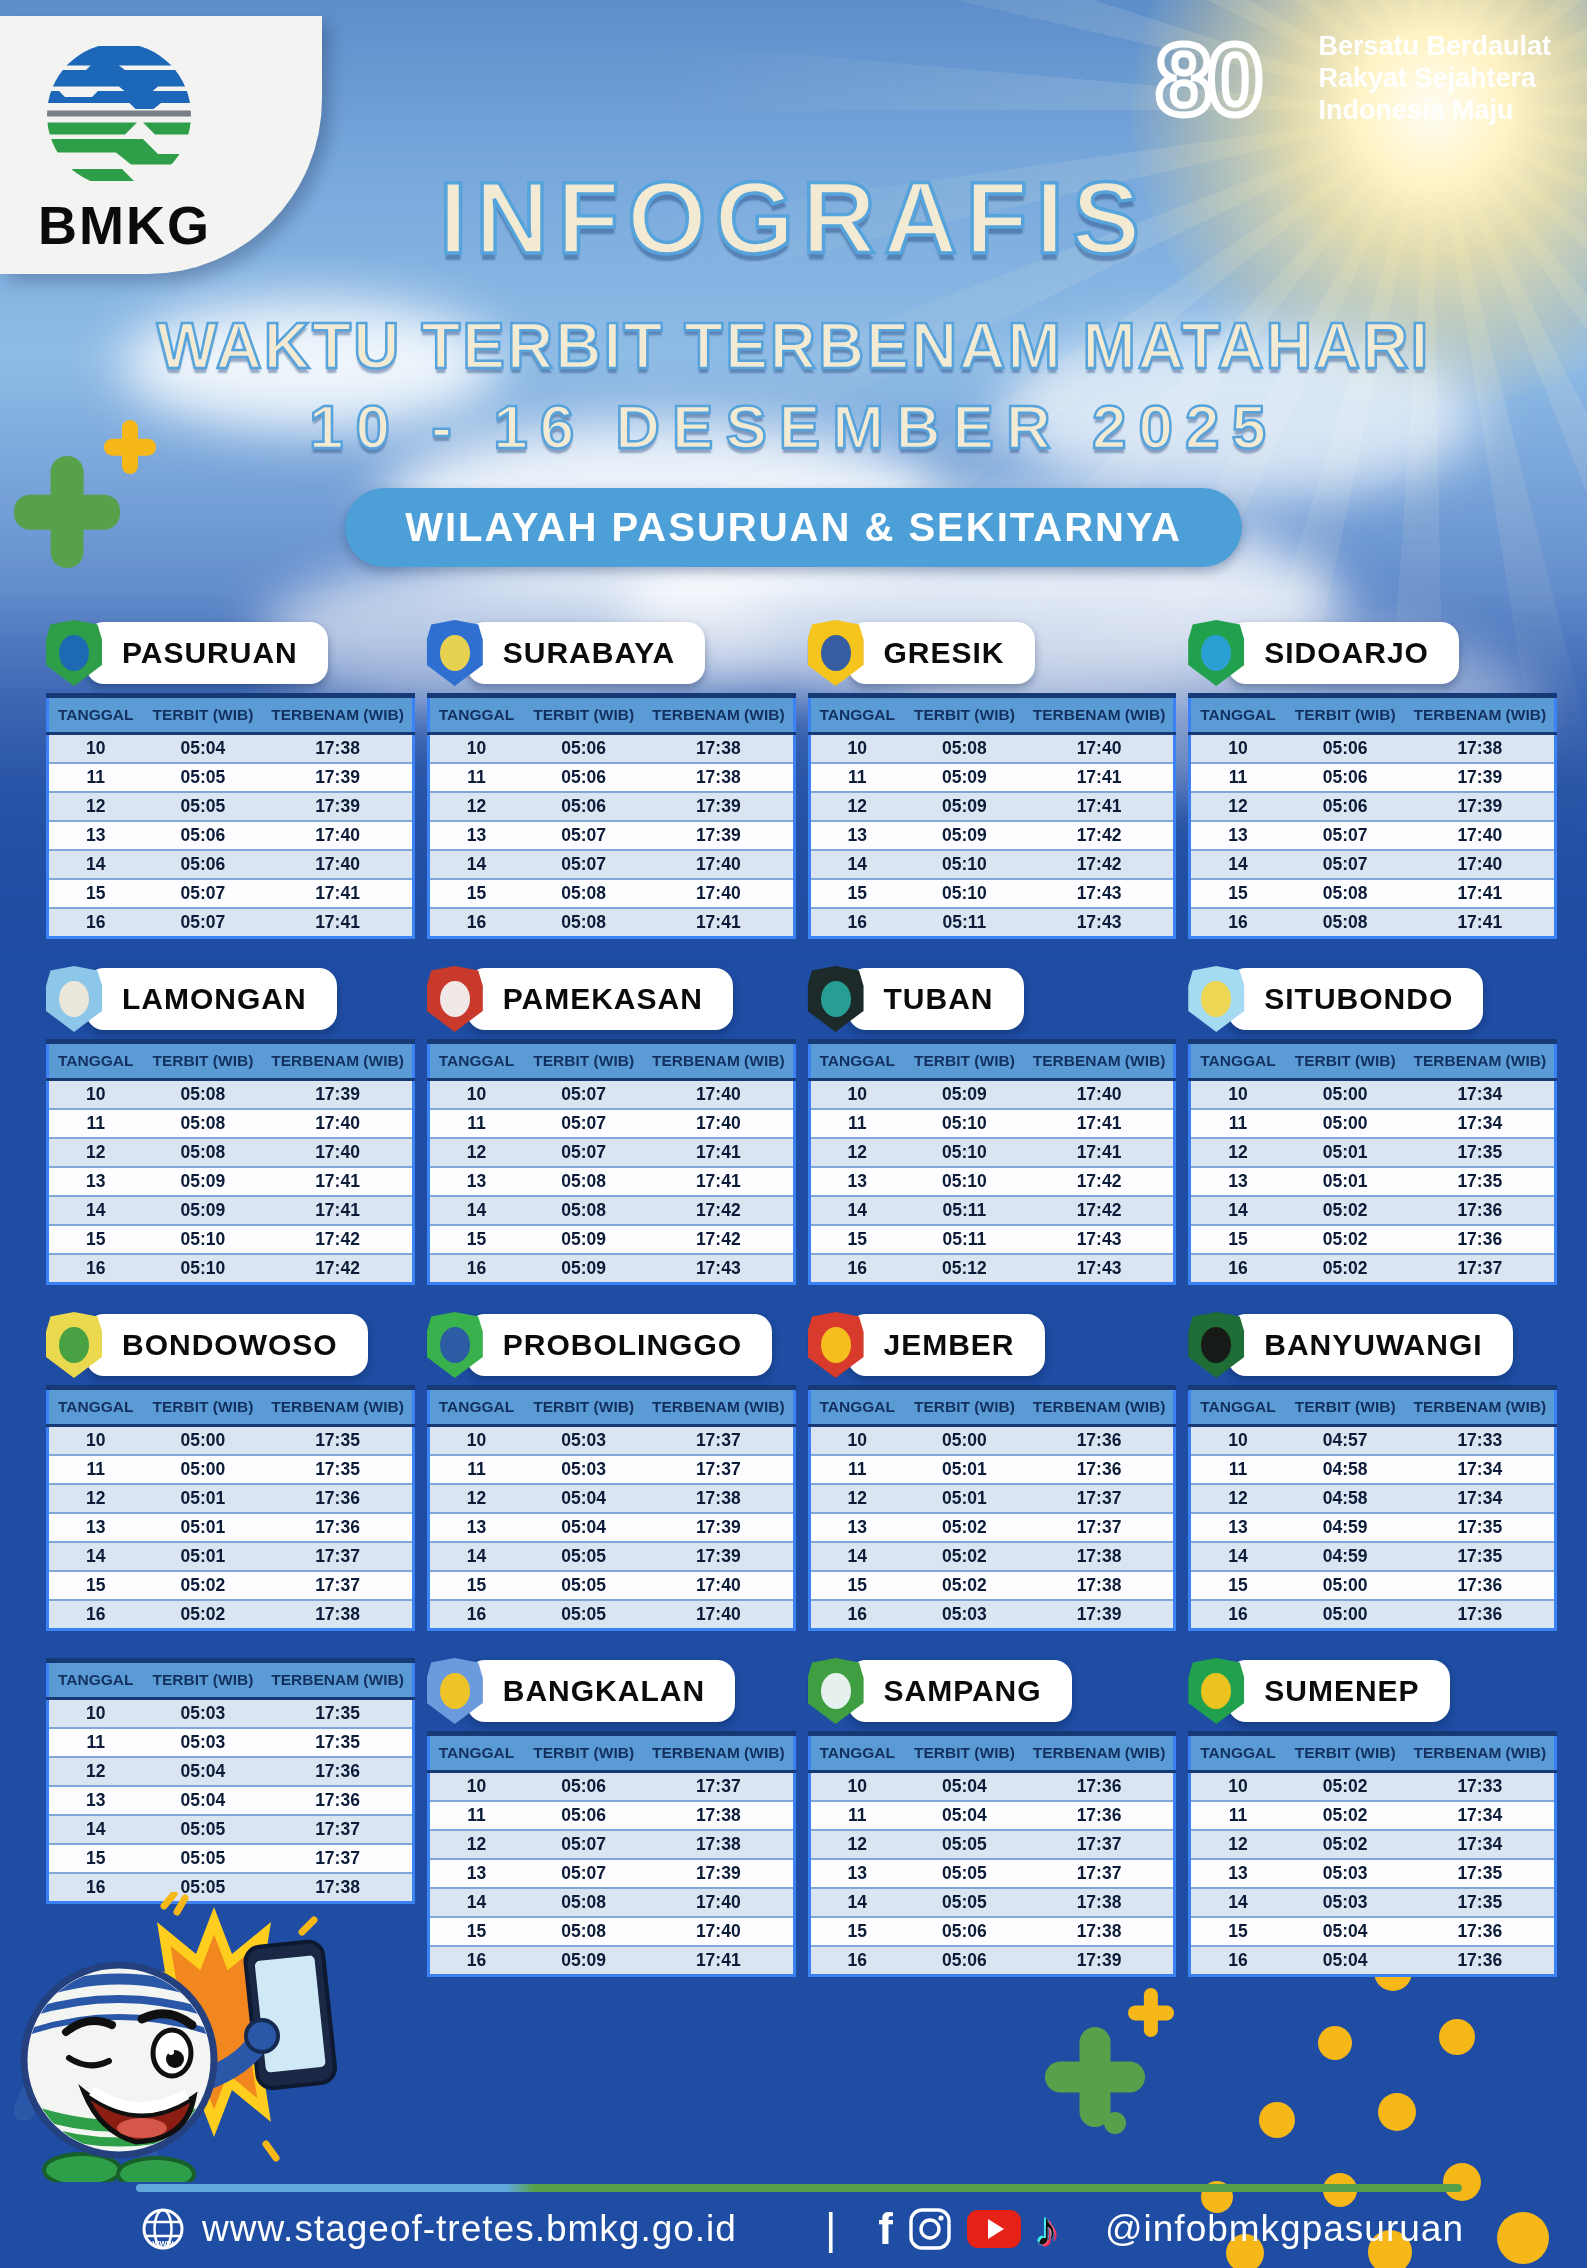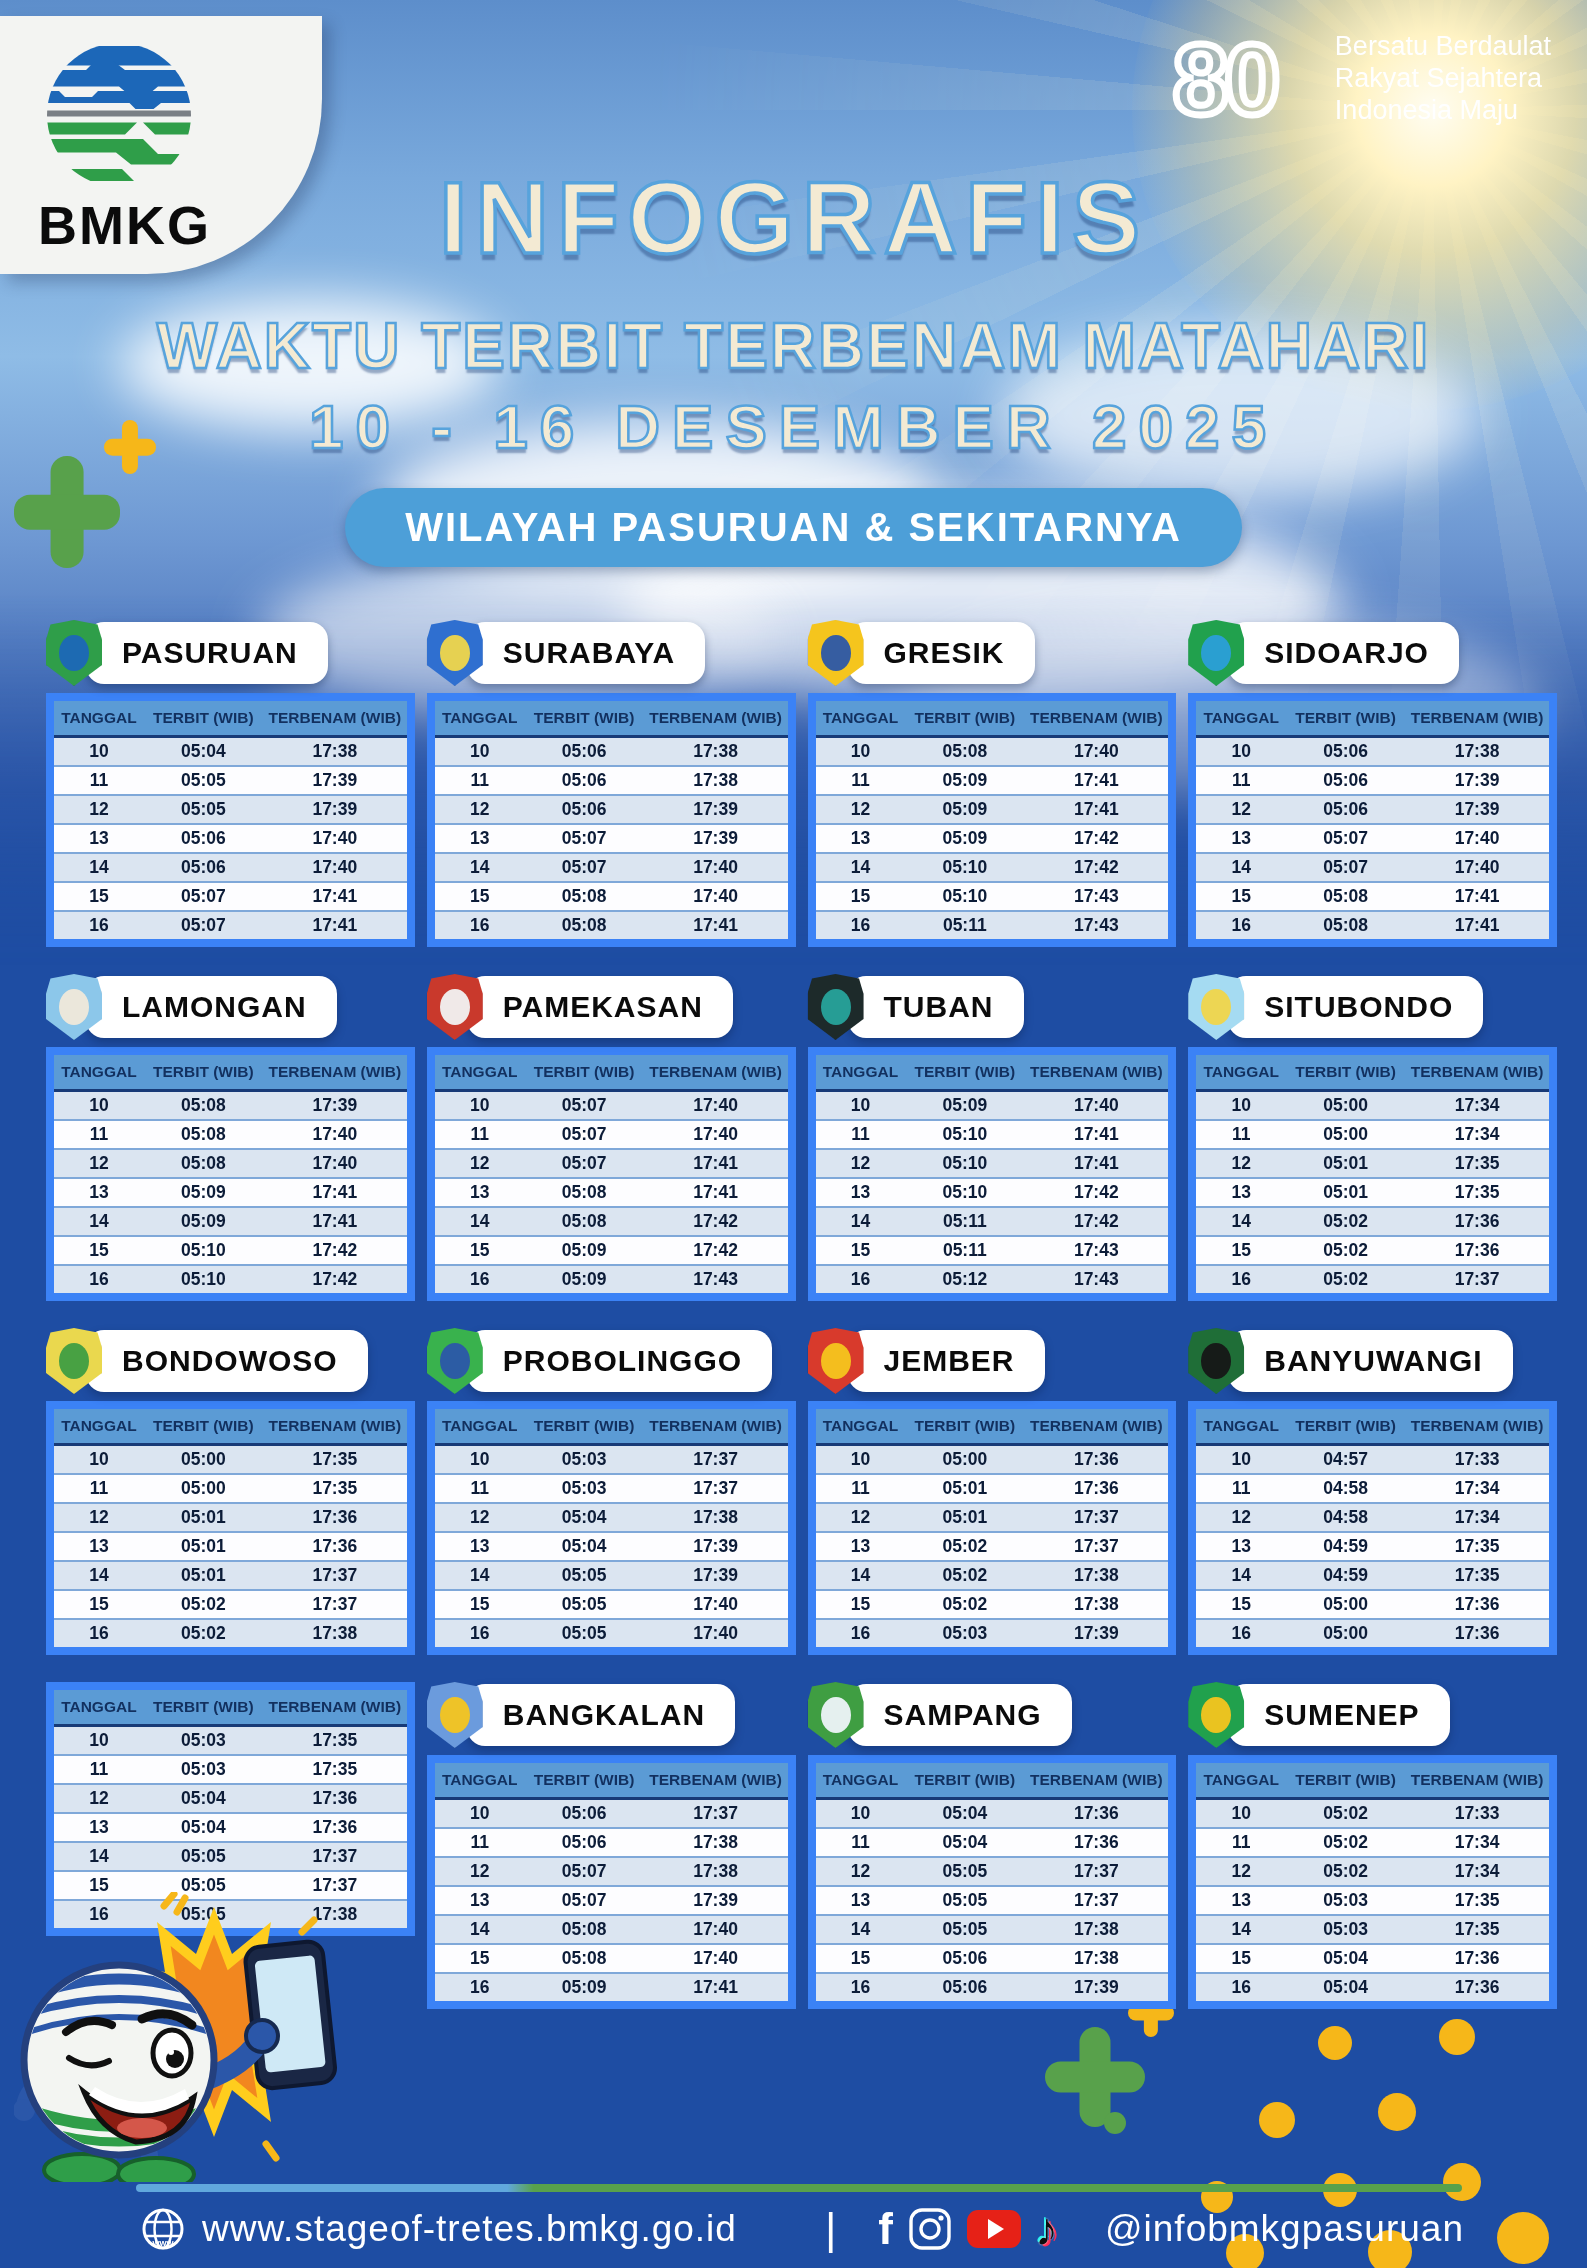--- a/index.html
+++ b/index.html
@@ -19,21 +19,21 @@
             mask-image:radial-gradient(circle at 1432px 110px,#000 0%,rgba(0,0,0,.6) 22%,transparent 48%); }
   .cloud { position:absolute; border-radius:50%; background:rgba(255,255,255,.85); filter:blur(26px); }
 
   
   .bmkg-blob { position:absolute; left:0; top:16px; width:322px; height:258px; background:#f3f4f2;
     border-radius:0 0 175px 0; box-shadow:8px 8px 16px rgba(10,25,60,.25); z-index:6; }
   .bmkg-text { position:absolute; left:38px; top:178px; font-size:54px; font-weight:800; color:#0b0b0b; letter-spacing:2px; }
 
   
   .badge80 { position:absolute; right:36px; top:24px; display:flex; align-items:center; gap:16px; z-index:6; }
-  .badge80-lines { color:#fff; font-size:27px; font-weight:400; line-height:1.18; }
+  .badge80-lines { color:#fff; font-size:27px; font-weight:700; line-height:1.18; }
 
   
   .title-block { position:absolute; left:0; top:160px; width:100%; text-align:center; z-index:5; }
   .t1 { font-size:102px; font-weight:800; letter-spacing:8px; color:#f3ead3;
         -webkit-text-stroke:3.5px #57a3dc; text-shadow:0 7px 2px rgba(23,58,115,.4); }
   .t2 { margin-top:32px; font-size:64px; font-weight:800; letter-spacing:2px; color:#f3ead3;
         -webkit-text-stroke:2.5px #57a3dc; text-shadow:0 5px 2px rgba(23,58,115,.4); }
   .t3 { margin-top:8px; font-size:62px; font-weight:800; letter-spacing:12px; color:#f3ead3;
         -webkit-text-stroke:2.5px #57a3dc; text-shadow:0 5px 2px rgba(23,58,115,.4); }
   .pill { display:inline-block; margin-top:26px; background:#4d9fd8; color:#fff; font-size:40px; font-weight:700;
@@ -44,21 +44,21 @@
         grid-template-columns:repeat(4,1fr); column-gap:12px; row-gap:27px; z-index:5;padding-left:16px; }
   .city-head { display:flex; align-items:center; height:66px; margin-bottom:7px; }
   .emblem { width:56px; height:66px; flex:0 0 auto; margin-right:-16px; position:relative; z-index:2;
         clip-path:polygon(50% 0,92% 7%,100% 30%,100% 68%,50% 100%,0 68%,0 30%,8% 7%);
         box-shadow:0 2px 5px rgba(0,0,0,.35); }
   .emblem-inner { position:absolute; left:50%; top:50%; width:30px; height:36px; transform:translate(-50%,-50%);
         border-radius:50%; opacity:.95; }
   .city-badge { background:#fff; border-radius:18px; padding:0 30px 0 36px; height:62px; display:flex; align-items:center;
         font-size:30px; font-weight:800; color:#0b0b0b; letter-spacing:1px; white-space:nowrap;
         box-shadow:0 4px 9px rgba(10,30,70,.35); }
-  table.sun-table { width:100%; border-collapse:collapse; border:8px solid #3b82f6; background:#fff; }
+  table.sun-table { width:100%; border-collapse:collapse; border:3px solid #3b82f6; background:#fff; }
   table.sun-table th { background:#5b9bd5; border-top:5px solid #173a77; border-bottom:3px solid #173a77;
         color:#12305f; font-size:15.5px; font-weight:800; padding:8px 2px; }
   table.sun-table th:nth-child(1){ width:26%; } table.sun-table th:nth-child(2){ width:33%; } table.sun-table th:nth-child(3){ width:41%; }
   table.sun-table td { text-align:center; font-weight:700; font-size:17.5px; color:#0c1c38; padding:3px 2px; }
   table.sun-table tbody tr:nth-child(odd) td { background:#dbe5f1; }
   table.sun-table tbody tr:nth-child(even) td { background:#fdfdff; }
   table.sun-table tbody tr:not(:first-child) td { border-top:2px solid #7fa8d9; }
 
   
   .plus { position:absolute; z-index:4; }

